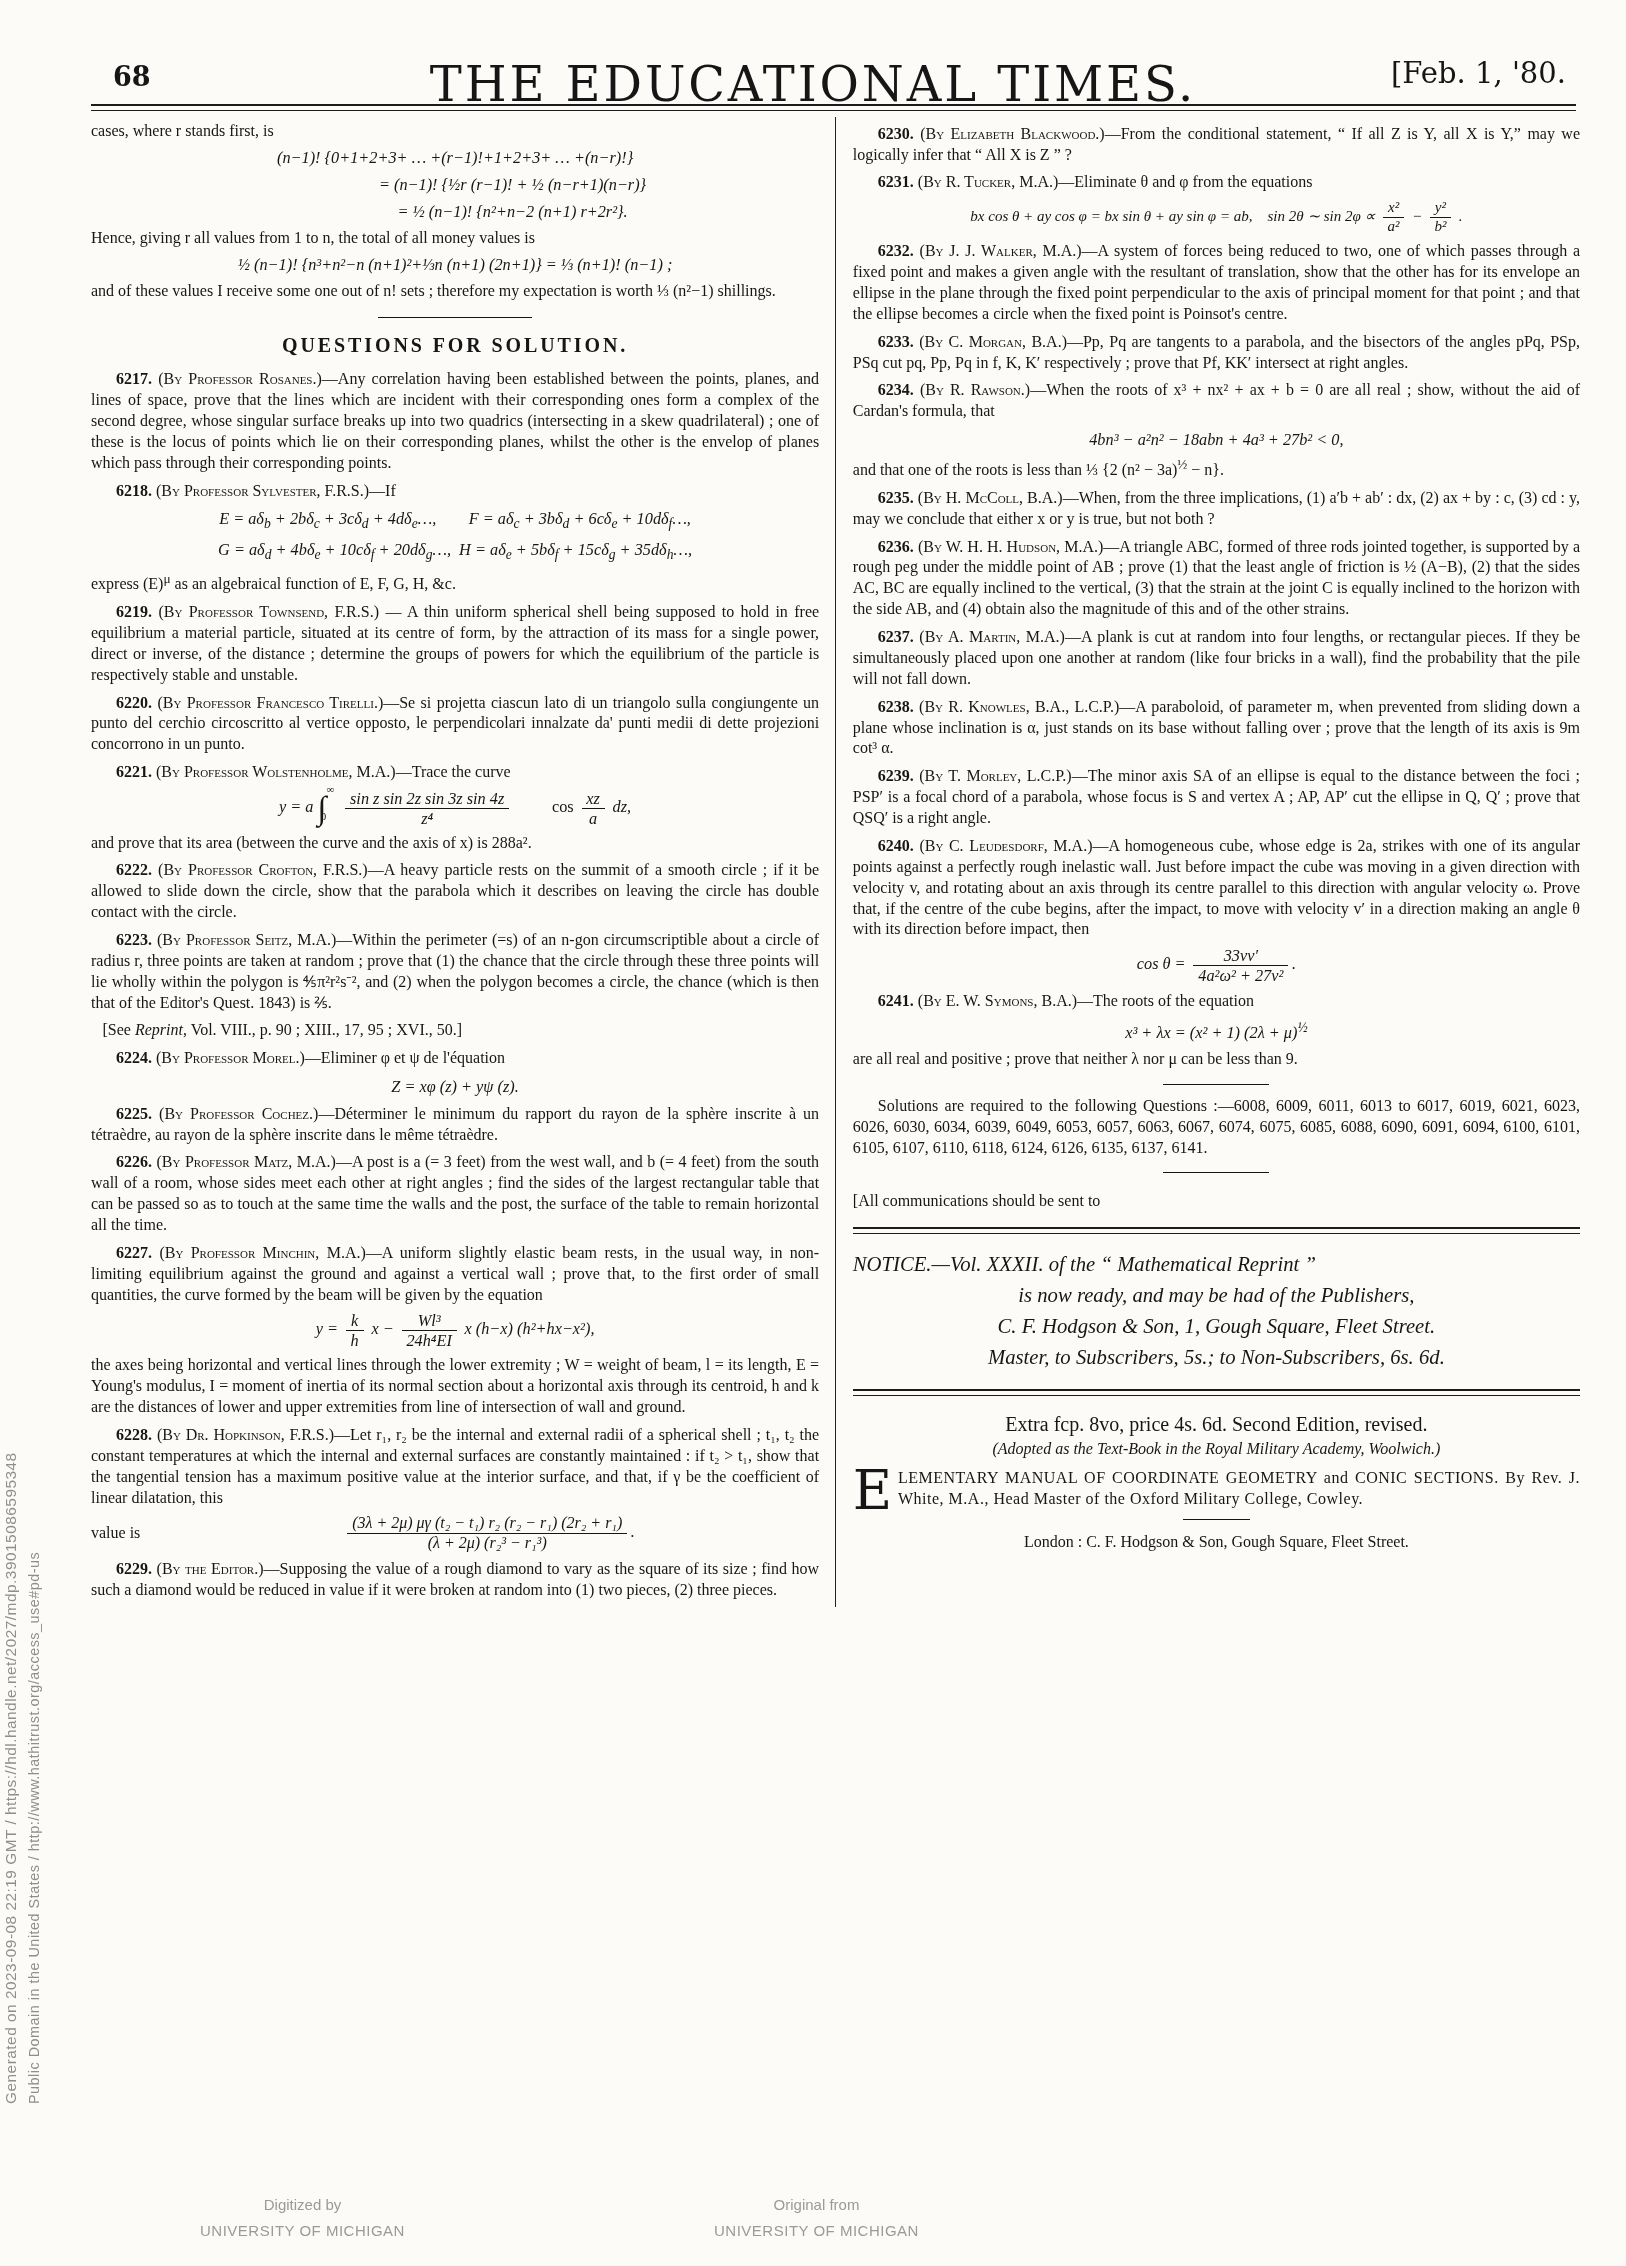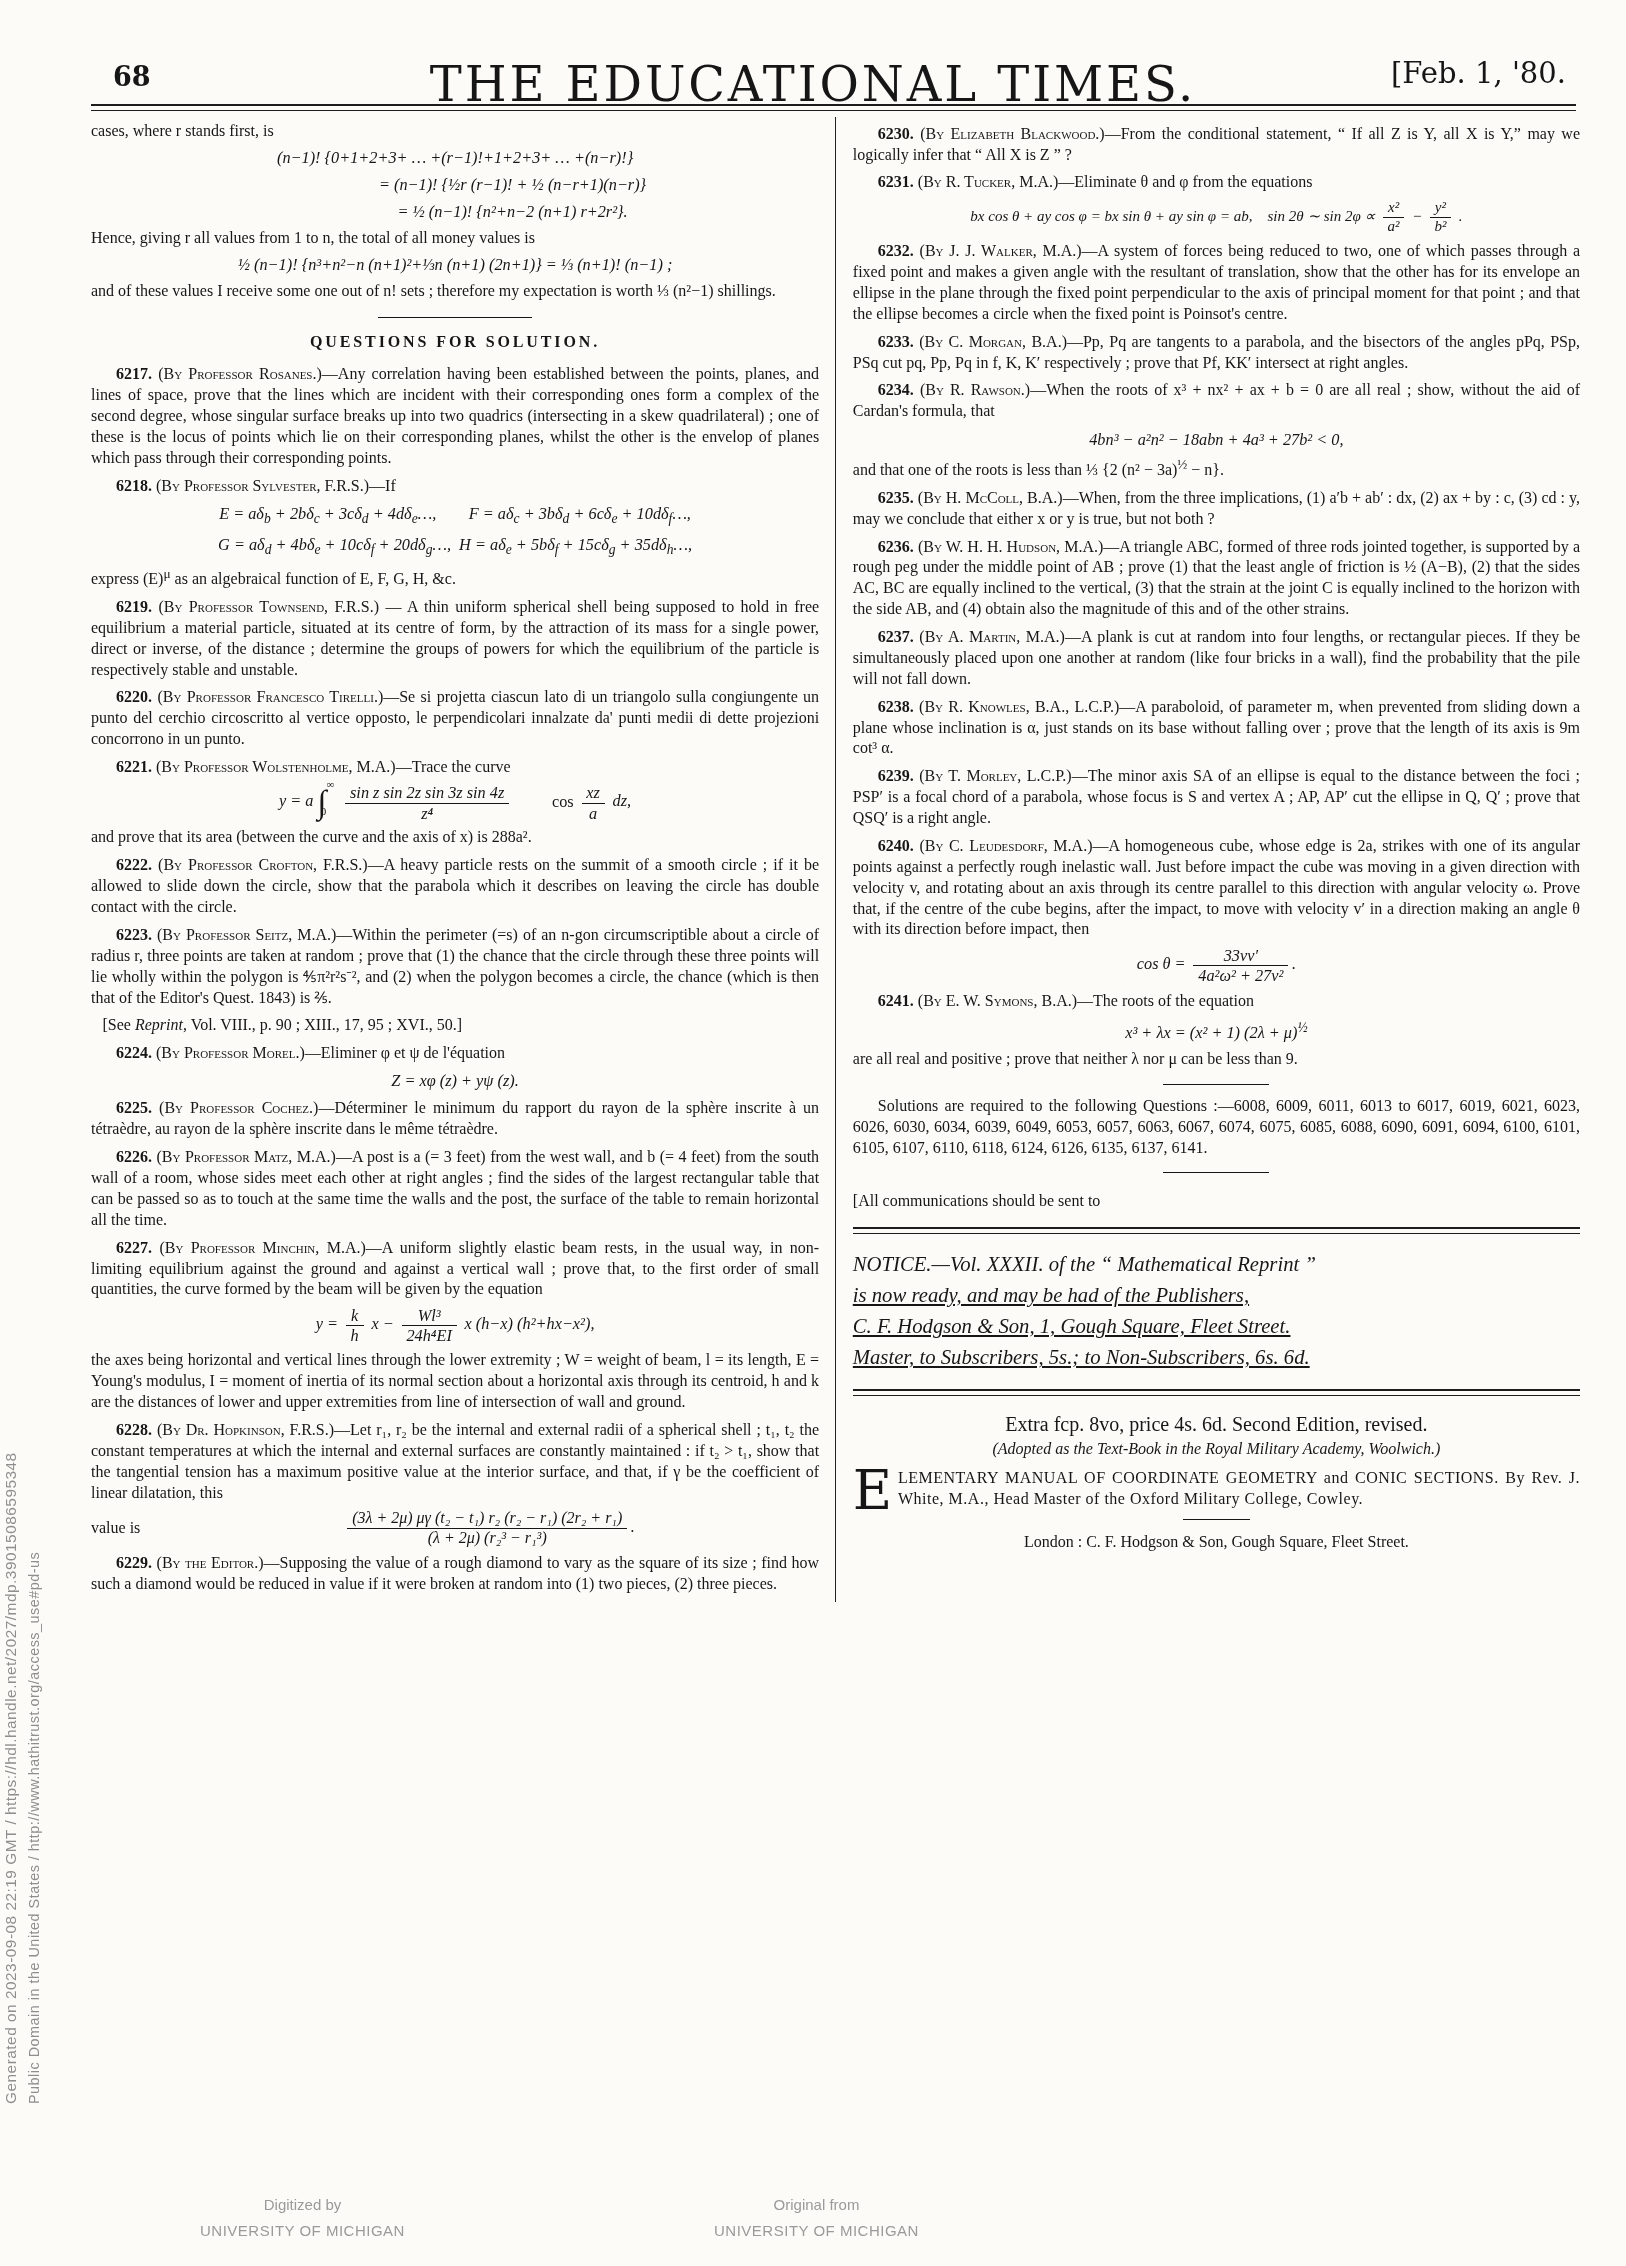--- a/index.html
+++ b/index.html
@@ -33,29 +33,29 @@
   .frac .top{display:block;border-bottom:1.3px solid #161616;padding:0 4.8px 1px;}
   .frac .bot{display:block;padding:1px 4.8px 0;}
   .bigint{font-size:33px;font-style:normal;vertical-align:middle;line-height:1;}
   .lims{display:inline-block;vertical-align:middle;font-size:11px;line-height:1.1;text-align:left;
         margin:0 2.9px 0 0;font-style:normal;}
   .lims .ltop,.lims .lbot{display:block;}
   .lims .ltop{margin-top:-11.5px;}
   .lims .lbot{margin-top:15.4px;margin-left:-5.8px;}
   .secrule{width:154px;border-top:1.9px solid #161616;margin:15.4px auto 13.4px;}
   .minirule{width:106px;border-top:1.9px solid #161616;margin:13.4px auto 11.5px;}
-  .sechead{text-align:center;font-weight:bold;font-size:16px;letter-spacing:2.9px;margin:9.6px 0 11.5px;}
+  .sechead{text-align:center;font-weight:bold;font-size:20px;letter-spacing:2.9px;margin:9.6px 0 11.5px;}
   .seealso{margin:1.9px 0 5.8px;text-indent:11.5px;}
   .vlabel-row{display:flex;align-items:center;margin:5.8px 0;text-indent:0;}
   .vlabel-row .lbl{font-style:normal;margin-right:19px;}
   .vlabel-row .fwrap{flex:1;text-align:center;font-style:italic;}
   .dblrule2{height:3.8px;border-top:2.4px solid #1c1c1c;border-bottom:1px solid #1c1c1c;margin:15.4px 0;}
   .notice{font-style:italic;font-size:20.7px;line-height:1.5;}
   .notice .nl1{text-align:left;}
-  .notice .nlc{text-align:left;text-decoration:underline;}
+  .notice .nlc{text-align:center;}
   .ad-small{text-align:center;margin:11.5px 0 1.9px;font-size:20px;text-indent:0;}
   .ad-italic{text-align:center;font-style:italic;margin:1.9px 0 7.7px;text-indent:0;}
   .ad-main{text-indent:0;margin:3.8px 0;}
   .dropcap{float:left;font-size:54px;line-height:42px;padding:1.9px 5.8px 0 0;font-family:"DejaVu Serif",serif;}
   .ad-caps{letter-spacing:0.5px;}
   .ad-london{text-align:center;margin:11.5px 0 0;text-indent:0;}
   
   .foot{position:absolute;font-family:"Liberation Sans",sans-serif;color:#9a9a9a;text-align:center;
         font-size:15px;line-height:1.7;}
   #foot-left{left:144px;width:317px;top:2192px;}

